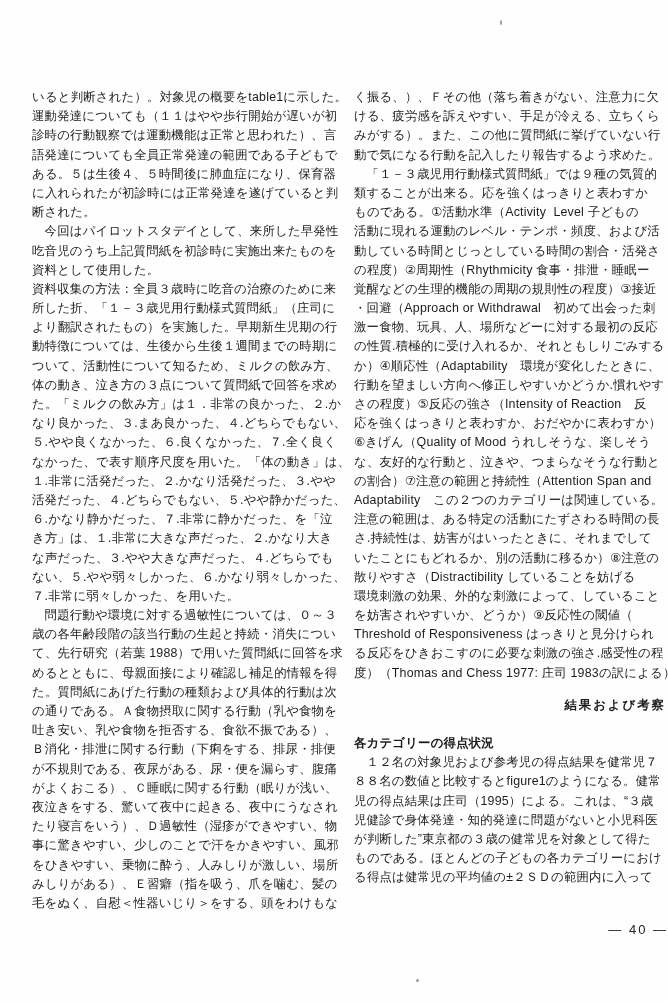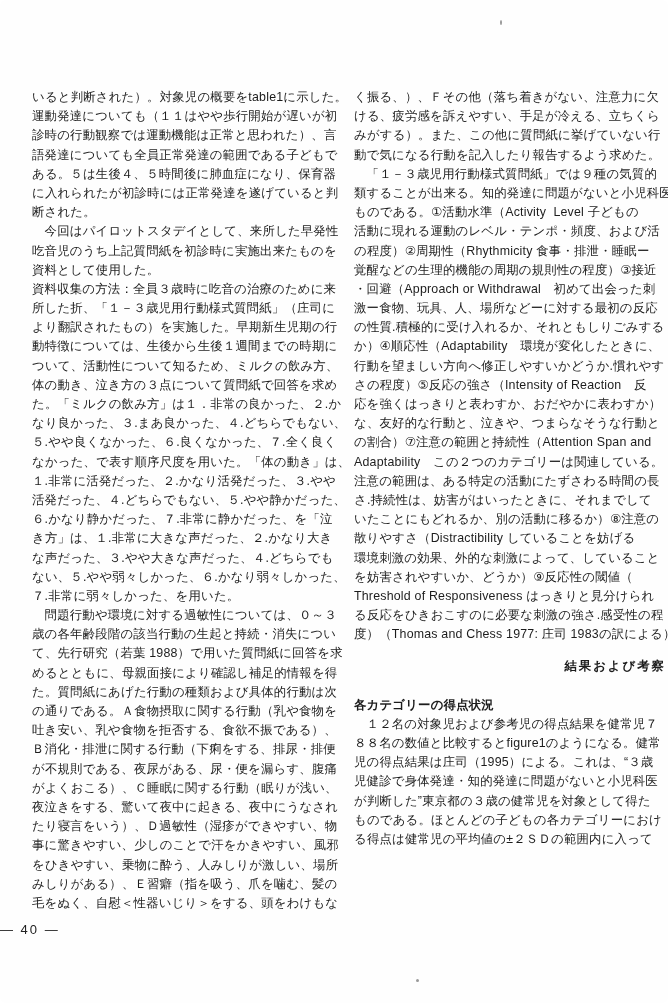--- a/index.html
+++ b/index.html
@@ -51,21 +51,21 @@
     line-height: 19.2px;
     font-weight: bold;
     letter-spacing: 0.2px;
     white-space: pre;
   }
   .footer {
     position: absolute;
     top: 922px;
     left: 0;
     width: 668px;
-    text-align: left;
+    text-align: right;
     font-size: 13px;
     letter-spacing: 2px;
     color: #222;
   }
   .speck {
     position: absolute;
     background: #999;
     border-radius: 50%;
   }
   .speck.a { left: 500px; top: 20px;  width: 2px; height: 5px; }
@@ -122,32 +122,34 @@
       <div class="text-line">毛をぬく、自慰＜性器いじり＞をする、頭をわけもな</div>
     </div>
 
   <div class="column right">
     <div class="col-lines">
         <div class="text-line">く振る、）、Ｆその他（落ち着きがない、注意力に欠</div>
         <div class="text-line">ける、疲労感を訴えやすい、手足が冷える、立ちくら</div>
         <div class="text-line">みがする）。また、この他に質問紙に挙げていない行</div>
         <div class="text-line">動で気になる行動を記入したり報告するよう求めた。</div>
         <div class="text-line">　「１－３歳児用行動様式質問紙」では９種の気質的</div>
-        <div class="text-line">類することが出来る。知的発達に問題がないと小児科医</div>
+        <div class="text-line">類することが出来る。応を強くはっきりと表わすか</div>
         <div class="text-line">ものである。①活動水準（Activity  Level 子どもの</div>
         <div class="text-line">活動に現れる運動のレベル・テンポ・頻度、および活</div>
+        <div class="text-line">動している時間とじっとしている時間の割合・活発さ</div>
         <div class="text-line">の程度）②周期性（Rhythmicity 食事・排泄・睡眠ー</div>
         <div class="text-line">覚醒などの生理的機能の周期の規則性の程度）③接近</div>
         <div class="text-line">・回避（Approach or Withdrawal　初めて出会った刺</div>
         <div class="text-line">激ー食物、玩具、人、場所などーに対する最初の反応</div>
         <div class="text-line">の性質.積極的に受け入れるか、それともしりごみする</div>
         <div class="text-line">か）④順応性（Adaptability　環境が変化したときに、</div>
         <div class="text-line">行動を望ましい方向へ修正しやすいかどうか.慣れやす</div>
         <div class="text-line">さの程度）⑤反応の強さ（Intensity of Reaction　反</div>
         <div class="text-line">応を強くはっきりと表わすか、おだやかに表わすか）</div>
+        <div class="text-line">⑥きげん（Quality of Mood うれしそうな、楽しそう</div>
         <div class="text-line">な、友好的な行動と、泣きや、つまらなそうな行動と</div>
         <div class="text-line">の割合）⑦注意の範囲と持続性（Attention Span and</div>
         <div class="text-line">Adaptability　この２つのカテゴリーは関連している。</div>
         <div class="text-line">注意の範囲は、ある特定の活動にたずさわる時間の長</div>
         <div class="text-line">さ.持続性は、妨害がはいったときに、それまでして</div>
         <div class="text-line">いたことにもどれるか、別の活動に移るか）⑧注意の</div>
         <div class="text-line">散りやすさ（Distractibility していることを妨げる</div>
         <div class="text-line">環境刺激の効果、外的な刺激によって、していること</div>
         <div class="text-line">を妨害されやすいか、どうか）⑨反応性の閾値（</div>
         <div class="text-line">Threshold of Responsiveness はっきりと見分けられ</div>

